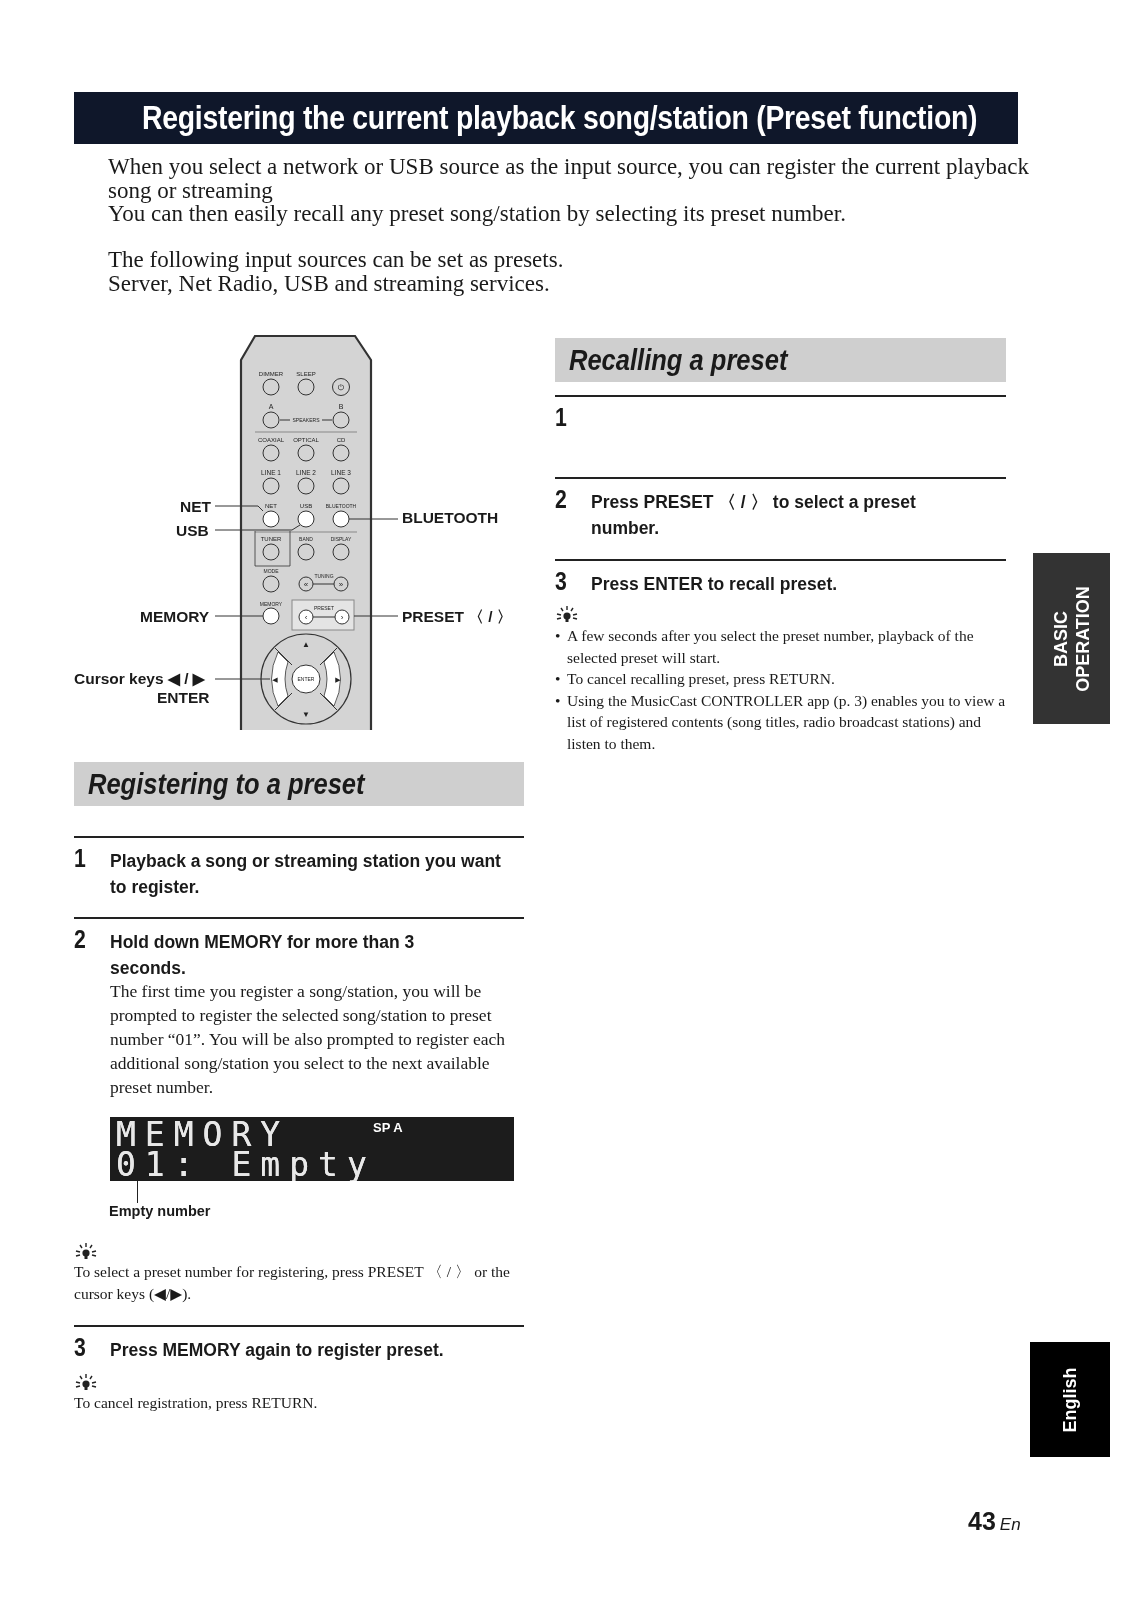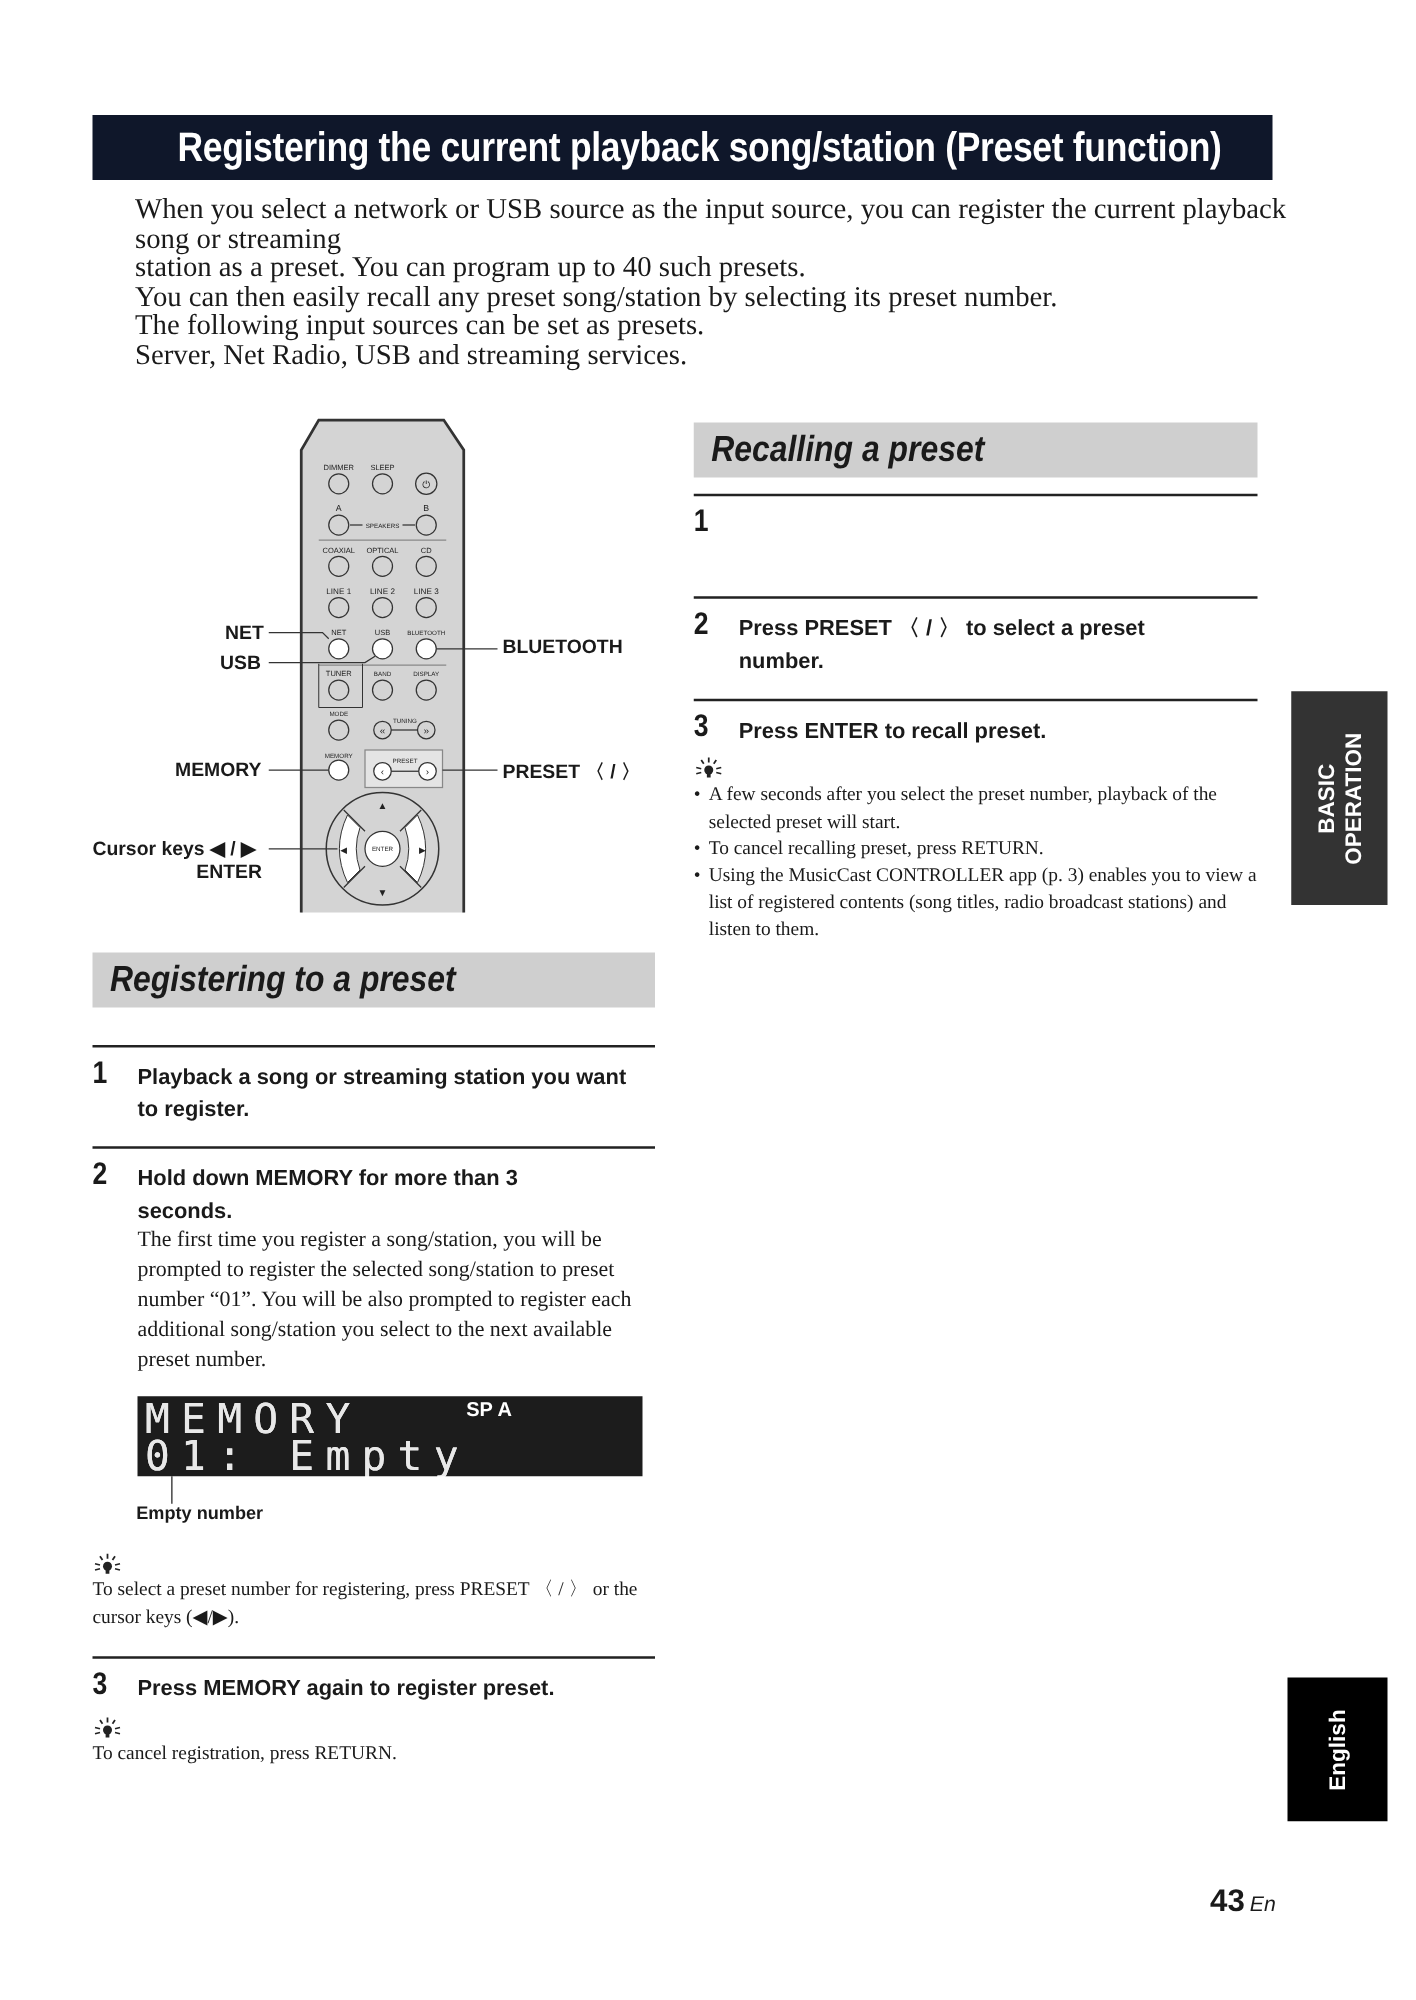--- a/index.html
+++ b/index.html
@@ -17,32 +17,31 @@
     .tip-icon { width: 24px; height: 18px; }
     .tip-text { font-size: 15.5px; line-height: 21.5px; }
     .tip-list { list-style: none; margin: 0; padding: 0; }
     .tip-list li { position: relative; padding-left: 12px; }
     .tip-list li::before { content: "•"; position: absolute; left: 0; }
     .label { font-family: "Liberation Sans", sans-serif; font-weight: bold; font-size: 15.5px; white-space: nowrap; }
     .side-tab { background: #333; color: #fff; font-family: "Liberation Sans", sans-serif; font-weight: bold; }
     .side-tab .rot { position: absolute; left: 50%; top: 50%; transform: translate(-50%,-50%) rotate(-90deg); white-space: nowrap; text-align: center; line-height: 22px; font-size: 18px; }
     .lcd { left: 110px; top: 1117px; width: 404px; height: 64px; background: #1c1c1c; }
     .lcd-line { font-family: "DejaVu Sans Mono", monospace; color: #fff; font-size: 33px; letter-spacing: 9px; position: absolute; left: 6px; line-height: 32px; opacity: 0.9; text-shadow: 0 0 0 #fff; }
-    .lcd-sp { position: absolute; left: 263px; top: 3px; color: #fff; font-family: "Liberation Sans", sans-serif; font-weight: bold; font-size: 16px; }
+    .lcd-sp { position: absolute; left: 263px; top: 3px; color: #fff; font-family: "Liberation Sans", sans-serif; font-weight: bold; font-size: 13px; }
     .page-num { font-family: "Liberation Sans", sans-serif; font-weight: bold; font-size: 25px; }
     .page-en { font-family: "Liberation Sans", sans-serif; font-style: italic; font-size: 17px; }
   </style>
 </head>
 <body>
 
 <div class="abs main-title"><span>Registering the current playback song/station (Preset function)</span></div>
 
 <div class="abs para" style="top:155px;">
   <div>When you select a network or USB source as the input source, you can register the current playback song or streaming</div>
-  <div>station as a preset. You can program up to 40 such presets.</div>
   <div>You can then easily recall any preset song/station by selecting its preset number.</div>
 </div>
 <div class="abs para" style="top:248px;">
   <div>The following input sources can be set as presets.</div>
   <div>Server, Net Radio, USB and streaming services.</div>
 </div>
 
 <svg class="abs" style="left:60px; top:330px;" width="470" height="410" viewBox="0 0 470 410">
   <g font-family="Liberation Sans, sans-serif" fill="#222">
 

